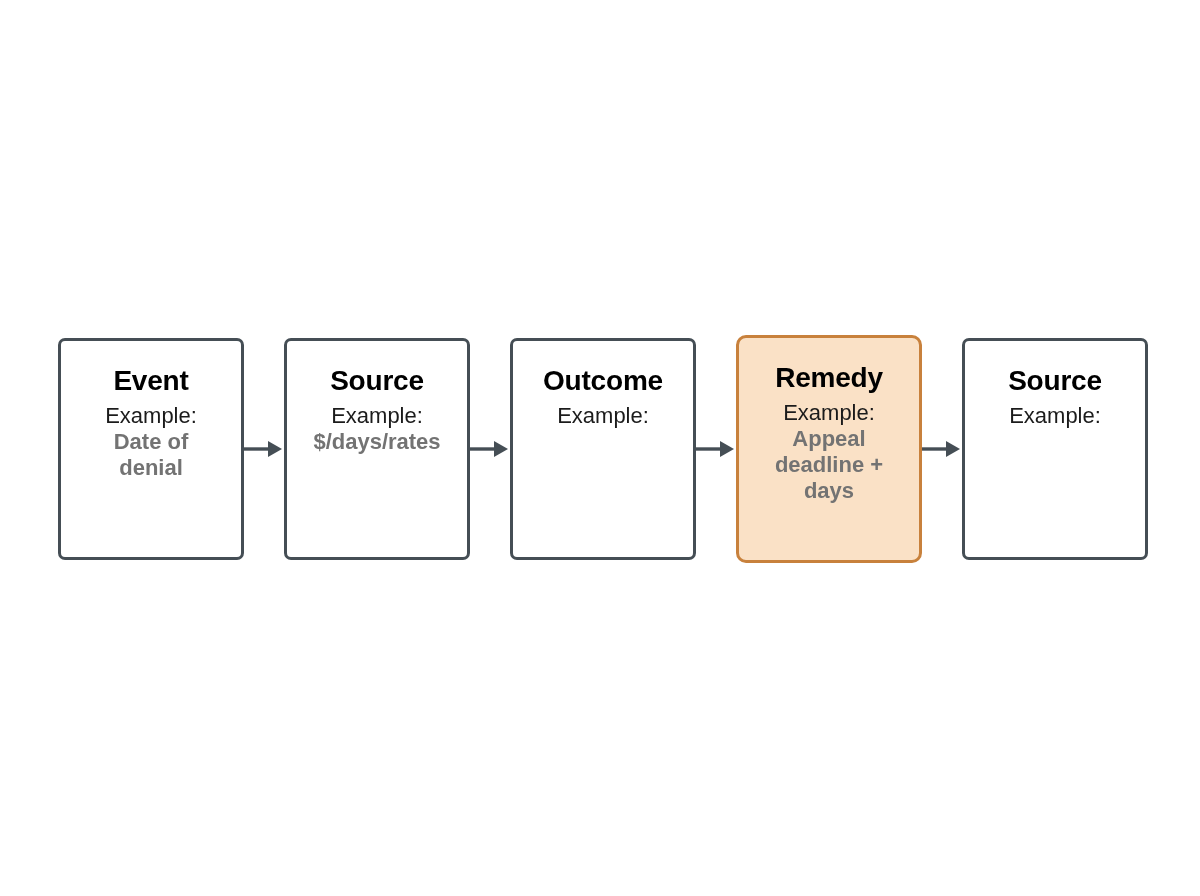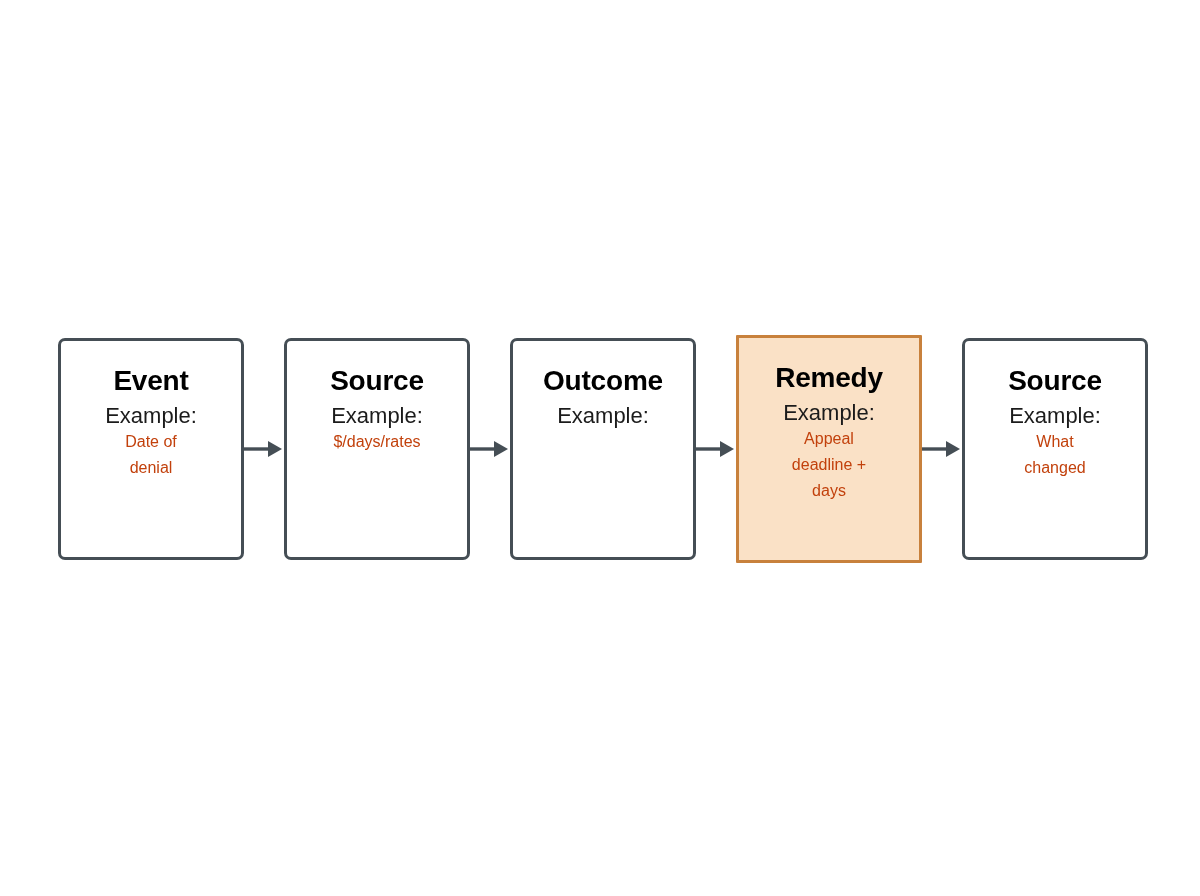--- a/index.html
+++ b/index.html
@@ -45,47 +45,48 @@
     flex-direction: column;
     padding-top: 24px;
     flex: 0 0 auto;
   }
 
   .node.highlight {
     border-color: #c8813c;
     background: #fae1c6;
     height: 228px;
     border-width: 3px;
-    border-radius: 1px;
+    border-radius: 10px;
   }
 
   .node-title {
     font-size: 28px;
     font-weight: bold;
     color: #000000;
     line-height: 32px;
     letter-spacing: -0.2px;
     margin-bottom: 6px;
     text-align: center;
   }
 
   .node-example-label {
     font-size: 22px;
     color: #1b1b1b;
     line-height: 26px;
     text-align: center;
   }
 
   .node-example-value {
-    font-size: 16px;
-    color: #c2410c;
+    font-size: 22px;
+    color: #737373;
     line-height: 26px;
     text-align: center;
     padding: 0 8px;
     white-space: pre-line;
+    font-weight: bold;
   }
 
   
   .connector {
     flex: 0 0 auto;
     width: 40px;
     height: 24px;
     display: flex;
     align-items: center;
     justify-content: center;
@@ -149,18 +150,16 @@
     <div class="connector">
       <svg width="40" height="24" viewBox="0 0 40 24" aria-hidden="true">
         <path d="M0 12 H26" stroke="#454e55" stroke-width="3.4" fill="none"></path>
         <path d="M24 4 L38 12 L24 20 Z" fill="#454e55"></path>
       </svg>
     </div>
 
     <div class="node">
       <div class="node-title">Source</div>
       <div class="node-example-label">Example:</div>
-      <div class="node-example-value">What
-changed</div>
     </div>
 
   </div>
 </div>
 
 </body></html>

